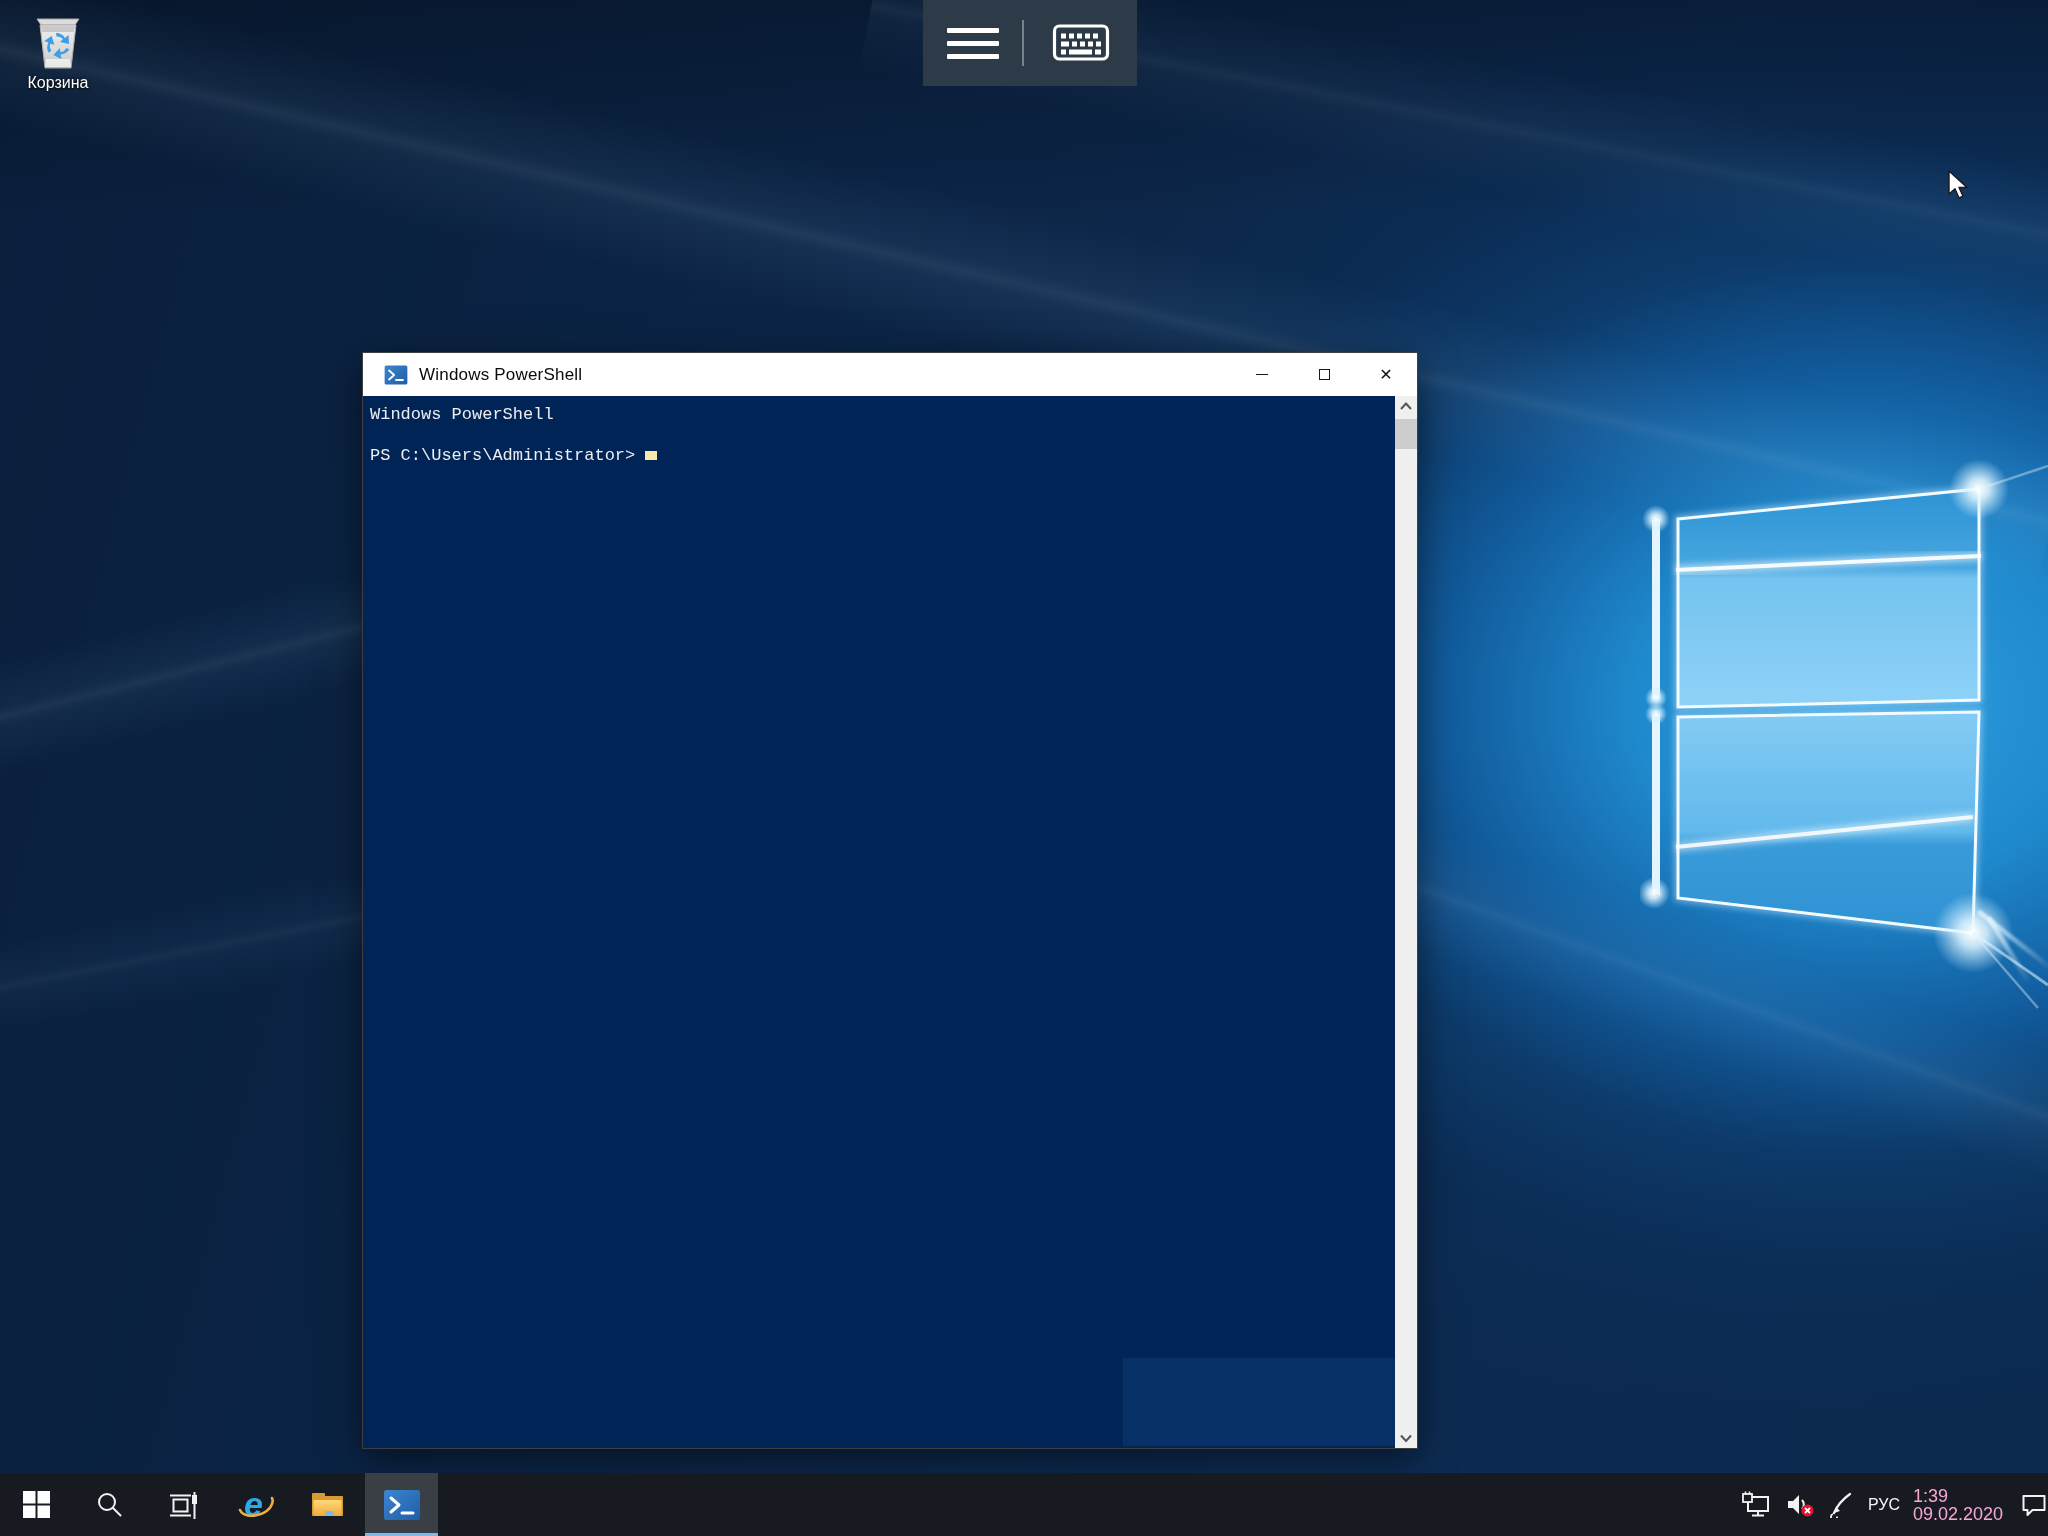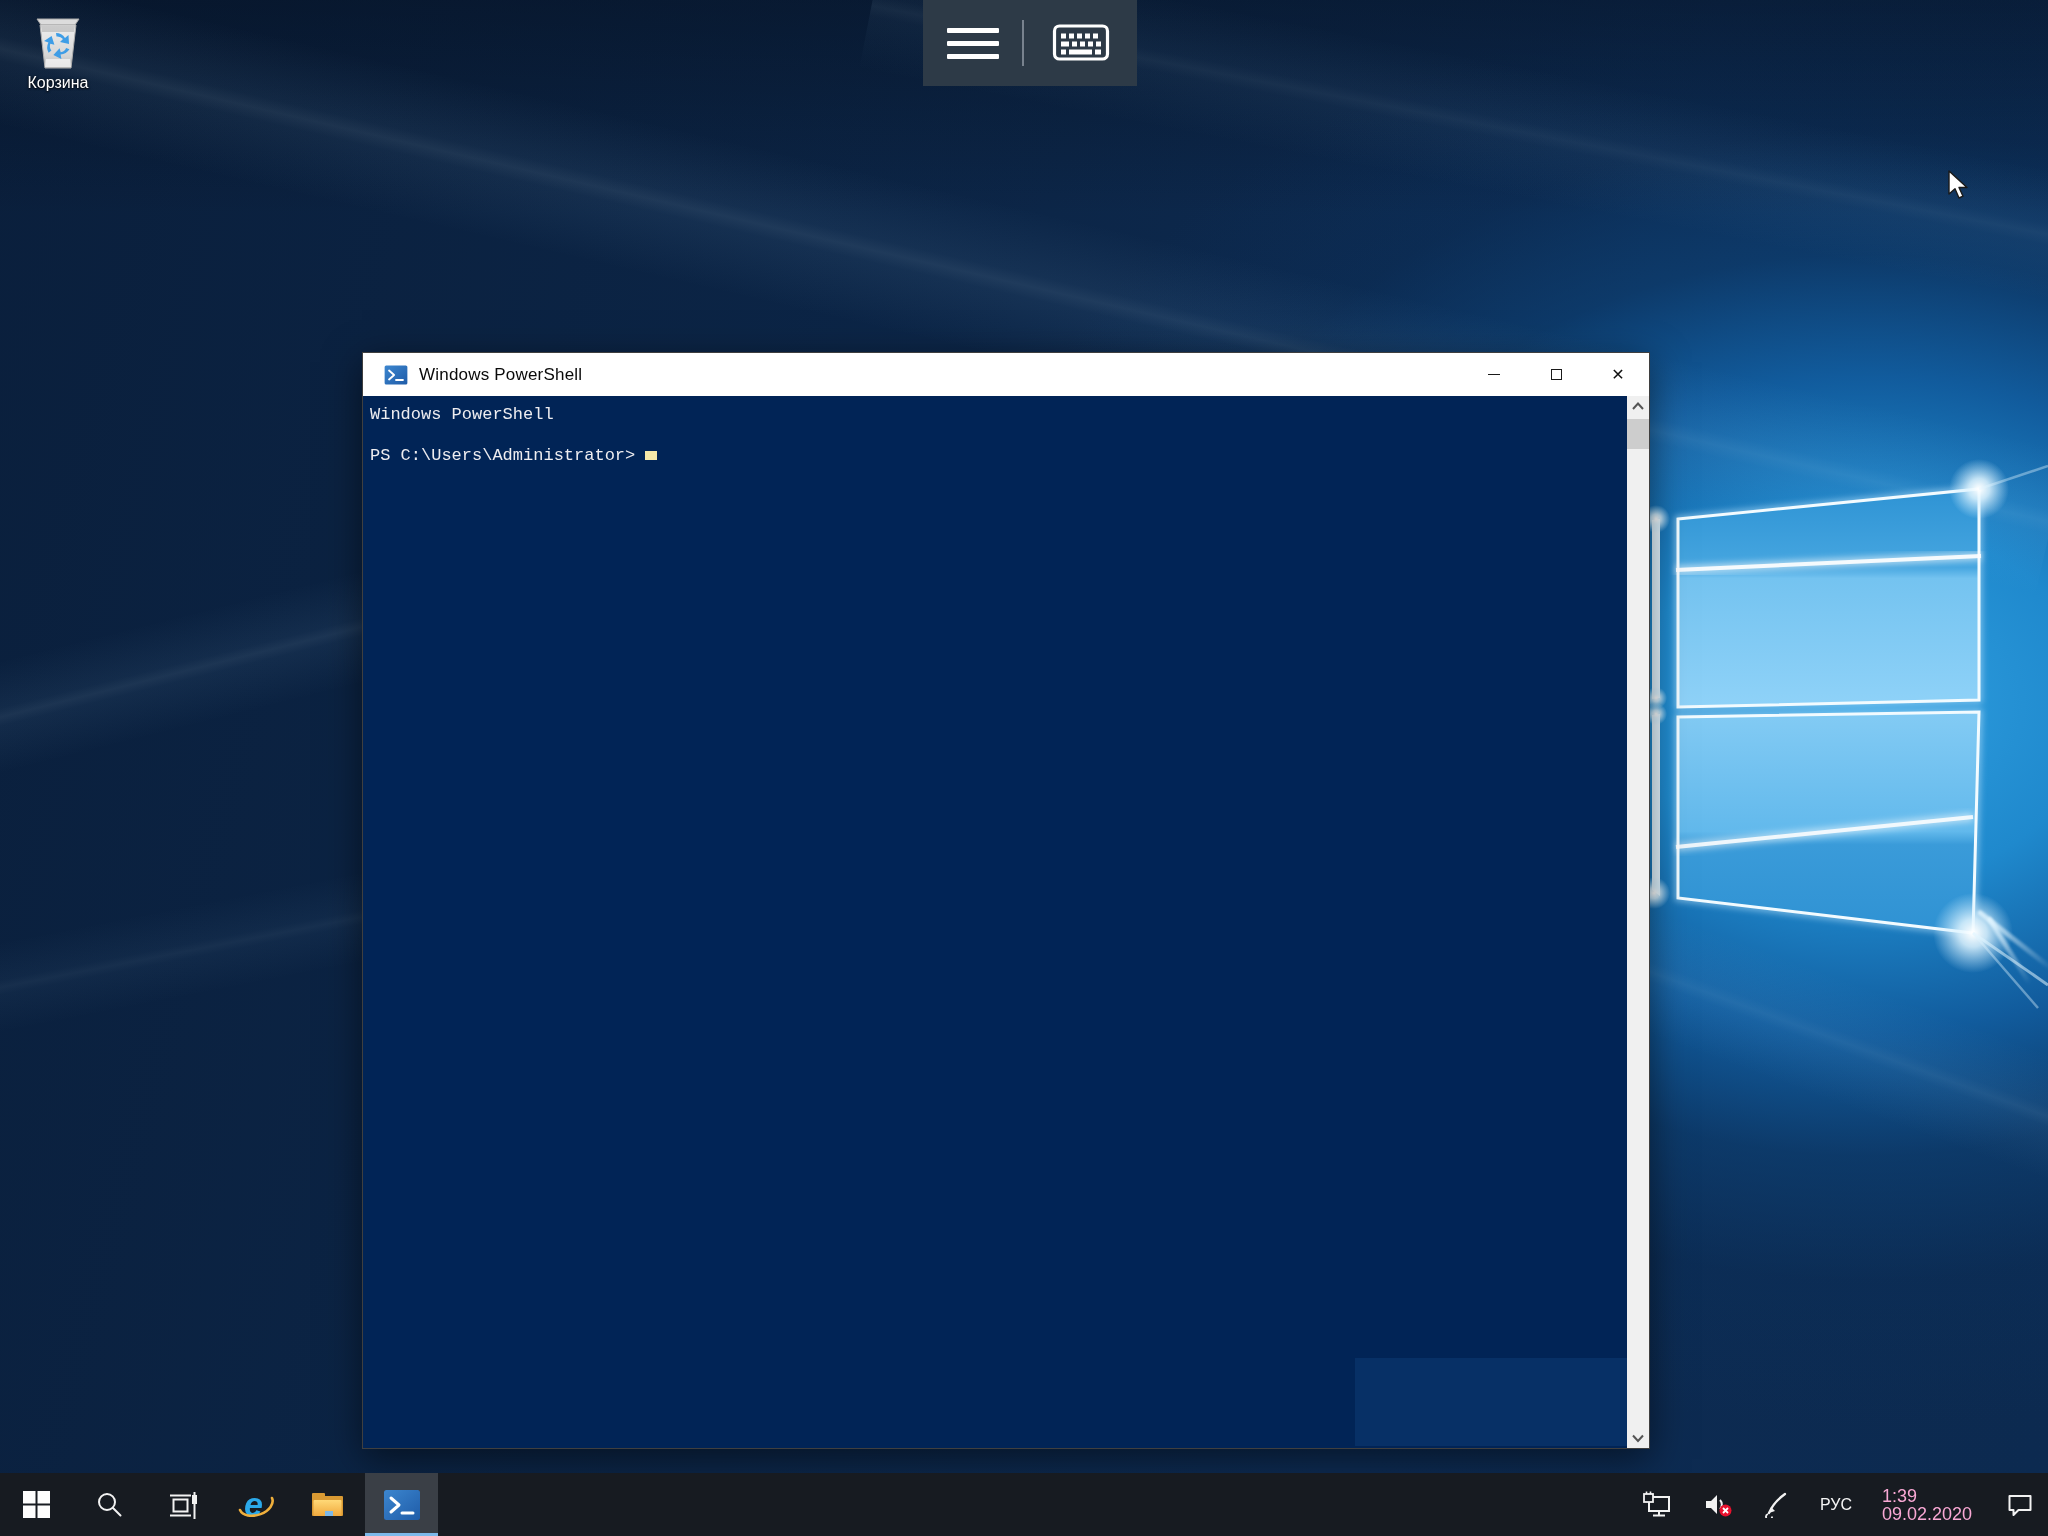--- a/index.html
+++ b/index.html
@@ -40,21 +40,21 @@
   .vm-toolbar { position:absolute; left:923px; top:0; width:214px; height:86px; z-index:6;
     background:#2d3a47; display:flex; align-items:center; }
   .vm-btn { height:100%; display:flex; align-items:center; justify-content:center; }
   .vm-btn.menu { width:99px; }
   .vm-btn.kbd { width:113px; }
   .hamburger { display:flex; flex-direction:column; gap:8px; }
   .hamburger span { display:block; width:52px; height:5px; background:#fff; border-radius:1px; }
   .vm-divider { width:2px; height:46px; background:#8b95a0; opacity:.8; }
 
   
-  .ps-window { position:absolute; left:362px; top:352px; width:1288px; height:1097px; z-index:5;
+  .ps-window { position:absolute; left:362px; top:352px; width:1056px; height:1097px; z-index:5;
     border:1px solid #3f3f3f; box-shadow:0 10px 35px rgba(0,0,0,.5);
     display:flex; flex-direction:column; }
   .titlebar { height:43px; background:#fff; display:flex; align-items:center; flex:0 0 43px; }
   .titlebar .app-icon { margin-left:21px; width:24px; height:22px; }
   .titlebar .title { margin-left:11px; font-size:17px; color:#0a0a0a; letter-spacing:.2px; }
   .tb-spacer { flex:1; }
   .cap-btn { width:62px; height:100%; display:flex; align-items:center; justify-content:center; }
   .min-glyph { width:12px; height:1.4px; background:#1a1a1a; }
   .max-glyph { width:11px; height:11px; border:1.2px solid #1a1a1a; }
   .close-glyph { font-size:16px; color:#111; line-height:1; }
@@ -72,21 +72,21 @@
     display:flex; flex-direction:column; }
   .scroll-btn { height:20px; display:flex; align-items:center; justify-content:center; }
   .scroll-thumb { margin-top:3px; height:30px; background:#cdcdcd; }
 
   
   .taskbar { position:absolute; left:0; bottom:0; width:2048px; height:63px; z-index:10;
     background:#171b21; display:flex; align-items:stretch; }
   .tb-btn { width:73px; display:flex; align-items:center; justify-content:center; }
   .tb-btn.active { background:#3a3f46; box-shadow:inset 0 -3px 0 #7cb9ea; }
   .tray { position:absolute; right:0; top:0; height:100%; display:flex; align-items:center;
-    gap:30px; padding-right:14px; }
+    gap:13px; }
   .tray-item { display:flex; align-items:center; justify-content:center; }
   .tray-lang { font-size:16px; color:#f5f5f5; }
   .tray-clock { text-align:left; color:#f9a8d4; font-size:18px; line-height:18px; width:86px; }
   .tray-action { margin-left:8px; }
 
   
   .mouse-cursor { position:absolute; left:1948px; top:170px; z-index:50; pointer-events:none; }
 </style>
 </head>
 <body>

